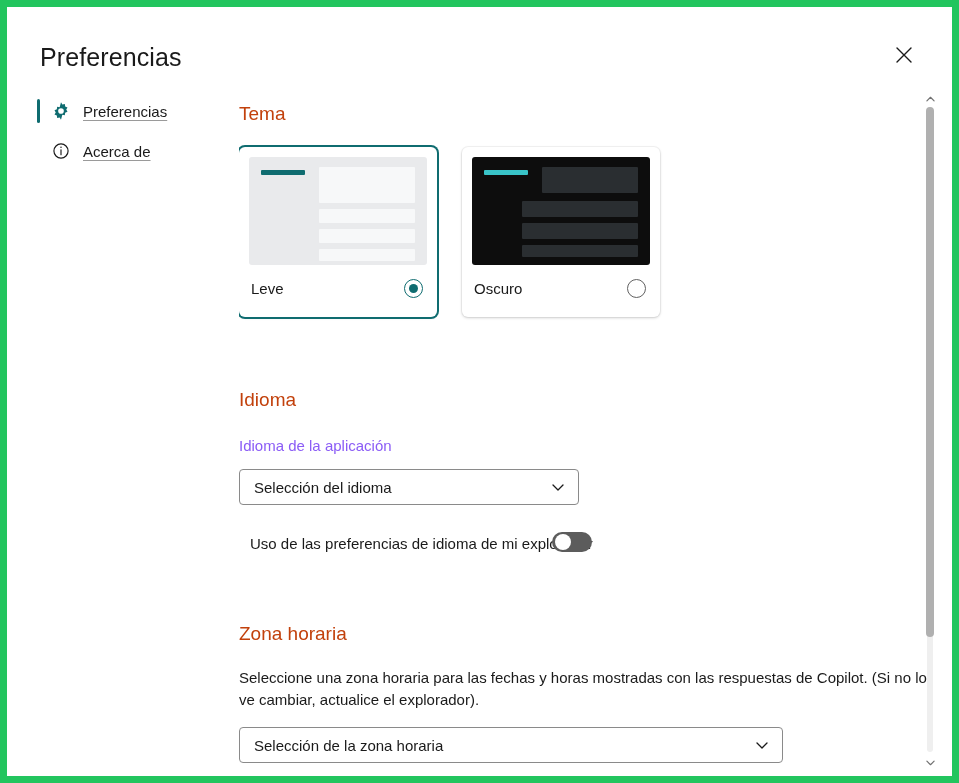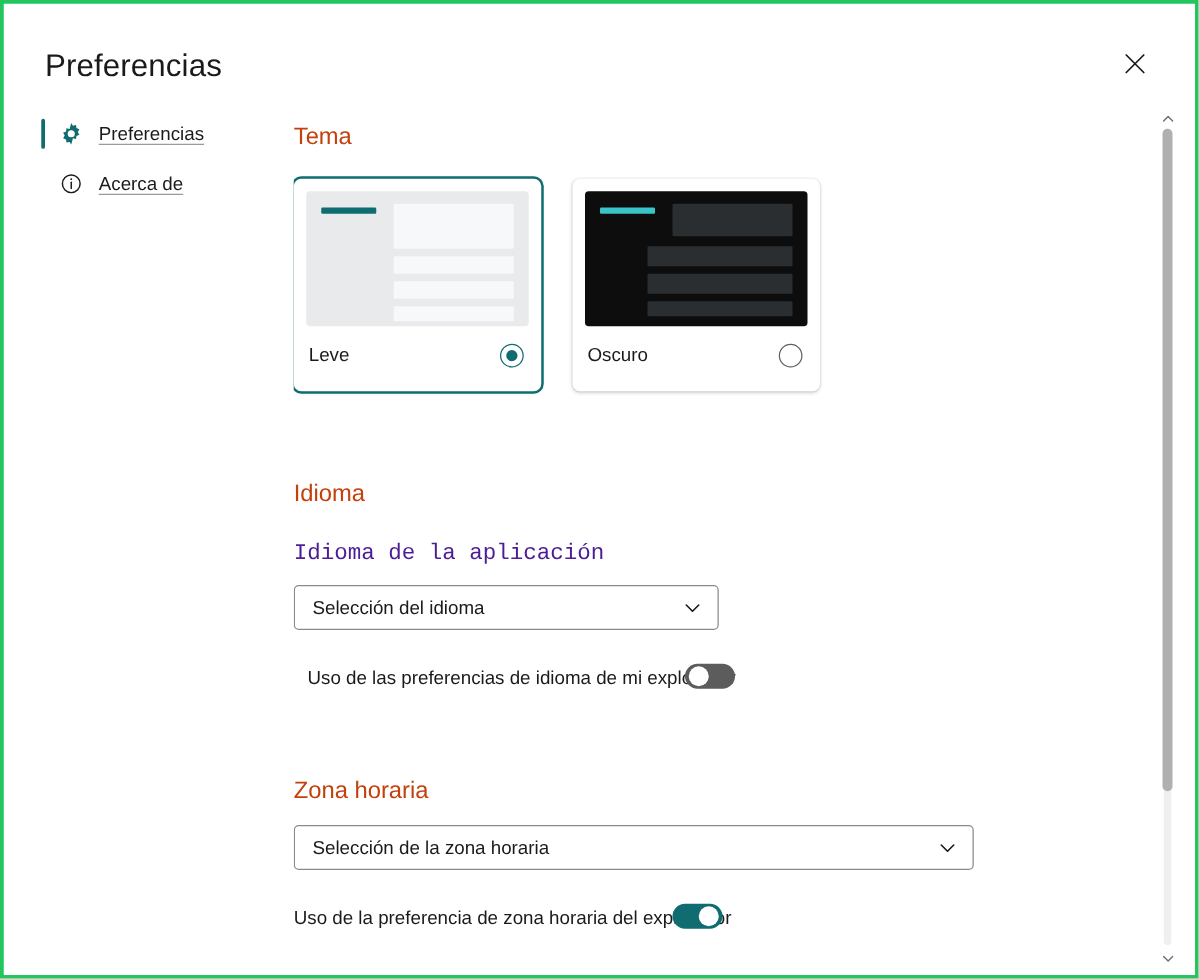--- a/index.html
+++ b/index.html
@@ -8,21 +8,21 @@
     width: 959px; height: 783px;
     background: #ffffff;
     font-family: "Liberation Sans", sans-serif;
     color: #1a1a1a;
     overflow: hidden;
   }
   .window {
     position: relative;
     width: 959px; height: 783px;
     background: #ffffff;
-    border: 3px solid #22c55e;
+    border: 7px solid #22c55e;
     overflow: hidden;
   }
   .titlebar {
     position: absolute;
     top: 0; left: 0; right: 0;
     height: 86px;
   }
   .title {
     position: absolute;
     left: 33px; top: 36px;
@@ -156,24 +156,23 @@
     content: "";
     position: absolute;
     left: 50%; top: 50%;
     width: 9px; height: 9px;
     margin: -4.5px 0 0 -4.5px;
     border-radius: 50%;
     background: #0f6c70;
   }
 
   .field-label {
-    font-size: 18px;
-    color: #4c1d95;
+    font-size: 15px;
+    color: #8b5cf6;
     margin-top: 0;
-    font-family: Liberation Mono, monospace;
   }
   .select {
     position: relative;
     height: 36px;
     border: 1px solid #8a8a8a;
     border-radius: 4px;
     background: #ffffff;
     display: flex;
     align-items: center;
     padding: 0 14px;
@@ -355,20 +354,21 @@
 
     <div class="toggle-row" style="margin-top:27px; padding-left:11px; height:22px;">
       <span class="toggle-text">Uso de las preferencias de idioma de mi explorador</span>
       <span class="switch off" style="left:313px; top:0;">
         <span class="knob"></span>
       </span>
     </div>
 
     <div class="section-title" style="margin-top:69px;">Zona horaria</div>
 
+    <div class="para" style="margin-top:22px;">Seleccione una zona horaria para las fechas y horas mostradas con las respuestas de Copilot. (Si no lo ve cambiar, actualice el explorador).</div>
 
     <div class="select select-tz" style="margin-top:16px; margin-left:0;">
       <span>Selección de la zona horaria</span>
       <span class="chev">
         <svg width="16" height="16" viewBox="0 0 16 16" aria-hidden="true" fill="none" stroke="#1a1a1a" stroke-width="1.3">
           <path d="M3 6l5 5 5-5" stroke-linecap="round" stroke-linejoin="round"></path>
         </svg>
       </span>
     </div>
 

